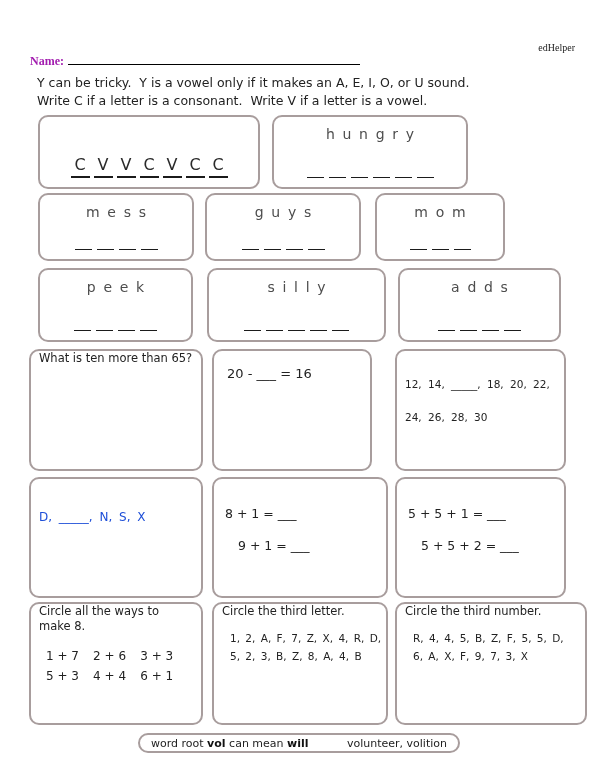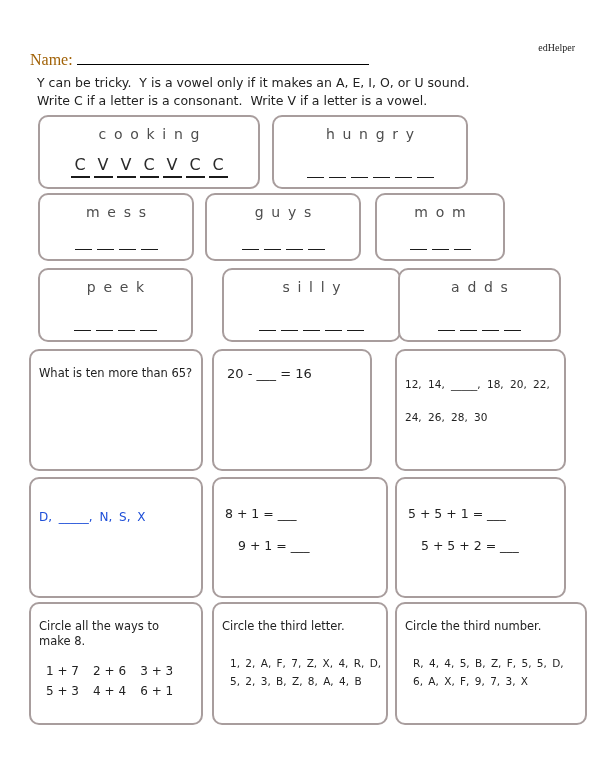--- a/index.html
+++ b/index.html
@@ -10,21 +10,21 @@
     color:#1b1b1b;
   }
   .brand {
     position:absolute; top:42px; right:25px;
     font-family:"Liberation Serif","DejaVu Serif",serif;
     font-size:10px; color:#222;
   }
   .name-row { position:absolute; top:50px; left:30px; }
   .name-label {
     font-family:"Liberation Serif","DejaVu Serif",serif;
-    font-weight:normal; font-size:16px; color:#a16207;
+    font-weight:bold; font-size:12px; color:#a21caf;
   }
   .name-line {
     display:inline-block; width:292px; height:1px;
     border-bottom:1.6px solid #000; margin-left:4px; vertical-align:baseline;
   }
   .instructions { position:absolute; top:74px; left:37px; }
   .instructions div { font-size:12.5px; line-height:18px; white-space:pre; color:#222; }
 
   .word-box, .q-box {
     position:absolute; background:#fff; box-sizing:border-box;
@@ -41,32 +41,32 @@
   .blank {
     display:inline-block; width:17px; height:9px;
     border-bottom:1.7px solid #1b1b1b; margin:0 2.5px;
   }
   .ans-letter {
     display:inline-block; min-width:19px; margin:0 2px;
     border-bottom:2px solid #1b1b1b; text-align:center;
     font-size:16px; line-height:20px; padding-bottom:1px; color:#2a2a2a;
   }
   .q-text { font-size:11.5px; line-height:15px; color:#222; }
-  .pad { padding:15px 8px; }
+  .pad { padding:0 8px; }
   .math { font-size:13px; color:#222; white-space:nowrap; }
   .seq { font-size:10.5px; word-spacing:3px; white-space:nowrap; color:#222; }
   .seq-line1 { margin:27px 0 0 8px; }
   .seq-line2 { margin:21px 0 0 8px; }
   .letters-line { margin:31px 0 0 8px; font-size:12px; word-spacing:3px; color:#1d4ed8; }
   .add-line1 { margin:27px 12px 0 11px; font-size:12.5px; }
   .add-line2 { margin:17px 0 0 24px; font-size:12.5px; }
   .expr-block { margin-top:13px; margin-left:7px; }
   .expr-row { margin-top:3px; line-height:16px; }
   .expr { display:inline-block; width:42px; font-size:12px; color:#222; }
-  .seq-block { margin-top:20px; }
+  .seq-block { margin-top:10px; }
   .seq-small { margin-left:8px; font-size:10.5px; line-height:18px; word-spacing:2px; white-space:nowrap; color:#222; }
 
   .footer-pill {
     position:absolute; left:138px; top:733px; width:322px; height:20px;
     box-sizing:border-box; border:2px solid #a89d9d; border-radius:10px;
     display:flex; align-items:center; justify-content:space-between;
     padding:0 11px; font-size:11px; white-space:pre; color:#222;
   }
   .footer-left b { font-weight:bold; color:#111; }
 </style>
@@ -80,21 +80,20 @@
   <div class="name-row">
     <span class="name-label">Name:</span><span class="name-line"></span>
   </div>
 
   <div class="instructions">
     <div>Y can be tricky.  Y is a vowel only if it makes an A, E, I, O, or U sound.</div>
     <div>Write C if a letter is a consonant.  Write V if a letter is a vowel.</div>
   </div>
 
   <div class="word-box" style="left:38px;top:115px;width:222px;height:74px;">
-    <div class="wb-word">cooking</div>
     <div class="wb-bottom"><span class="ans-letter">C</span><span class="ans-letter">V</span><span class="ans-letter">V</span><span class="ans-letter">C</span><span class="ans-letter">V</span><span class="ans-letter">C</span><span class="ans-letter">C</span></div>
   </div>
   <div class="word-box" style="left:272px;top:115px;width:196px;height:74px;">
     <div class="wb-word">hungry</div>
     <div class="wb-bottom"><span class="blank"></span><span class="blank"></span><span class="blank"></span><span class="blank"></span><span class="blank"></span><span class="blank"></span></div>
   </div>
   <div class="word-box" style="left:38px;top:193px;width:156px;height:68px;">
     <div class="wb-word">mess</div>
     <div class="wb-bottom"><span class="blank"></span><span class="blank"></span><span class="blank"></span><span class="blank"></span></div>
   </div>
@@ -103,21 +102,21 @@
     <div class="wb-bottom"><span class="blank"></span><span class="blank"></span><span class="blank"></span><span class="blank"></span></div>
   </div>
   <div class="word-box" style="left:375px;top:193px;width:130px;height:68px;">
     <div class="wb-word">mom</div>
     <div class="wb-bottom"><span class="blank"></span><span class="blank"></span><span class="blank"></span></div>
   </div>
   <div class="word-box" style="left:38px;top:268px;width:155px;height:74px;">
     <div class="wb-word">peek</div>
     <div class="wb-bottom"><span class="blank"></span><span class="blank"></span><span class="blank"></span><span class="blank"></span></div>
   </div>
-  <div class="word-box" style="left:222px;top:268px;width:179px;height:74px;">
+  <div class="word-box" style="left:207px;top:268px;width:179px;height:74px;">
     <div class="wb-word">silly</div>
     <div class="wb-bottom"><span class="blank"></span><span class="blank"></span><span class="blank"></span><span class="blank"></span><span class="blank"></span></div>
   </div>
   <div class="word-box" style="left:398px;top:268px;width:163px;height:74px;">
     <div class="wb-word">adds</div>
     <div class="wb-bottom"><span class="blank"></span><span class="blank"></span><span class="blank"></span><span class="blank"></span></div>
   </div>
 
   <div class="q-box pad" style="left:29px;top:349px;width:174px;height:122px;">
     <div class="q-text">What is ten more than 65?</div>
@@ -165,14 +164,18 @@
     </div>
   </div>
   <div class="q-box pad" style="left:395px;top:602px;width:192px;height:123px;">
     <div class="q-text">Circle the third number.</div>
     <div class="seq-block">
       <div class="seq-small">R, 4, 4, 5, B, Z, F, 5, 5, D,</div>
       <div class="seq-small">6, A, X, F, 9, 7, 3, X</div>
     </div>
   </div>
 
+  <div class="footer-pill">
+    <span class="footer-left"><span>word root </span><b>vol</b><span> can mean </span><b>will</b></span>
+    <span class="footer-right">volunteer, volition</span>
+  </div>
 
 </div>
 
 </body></html>

